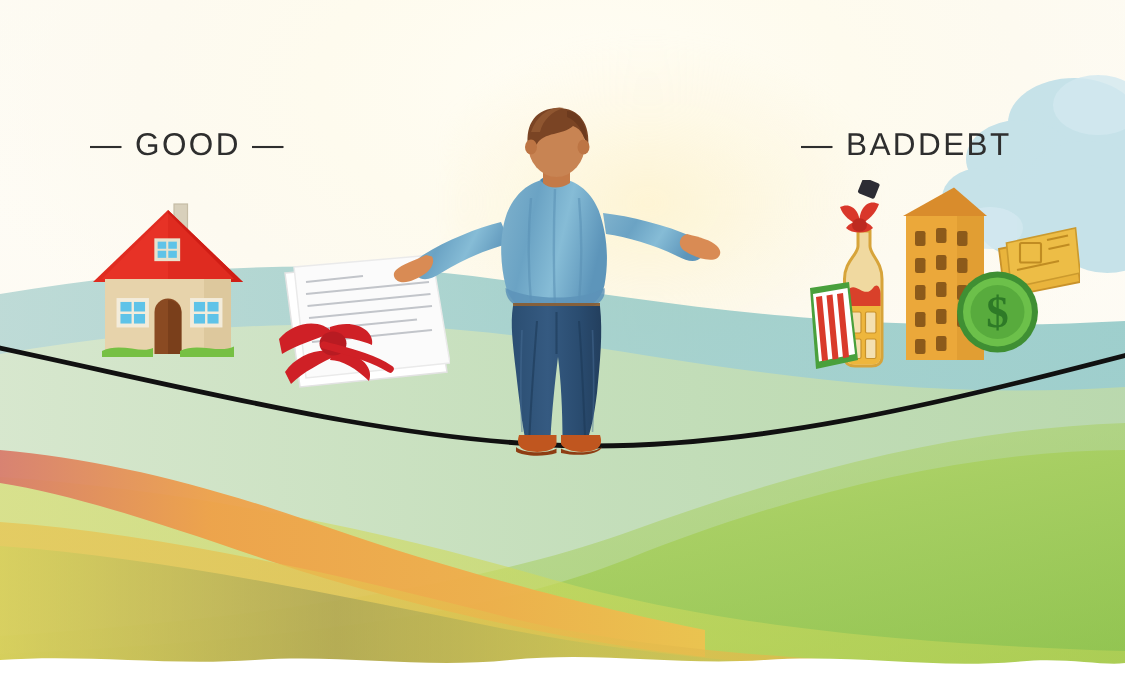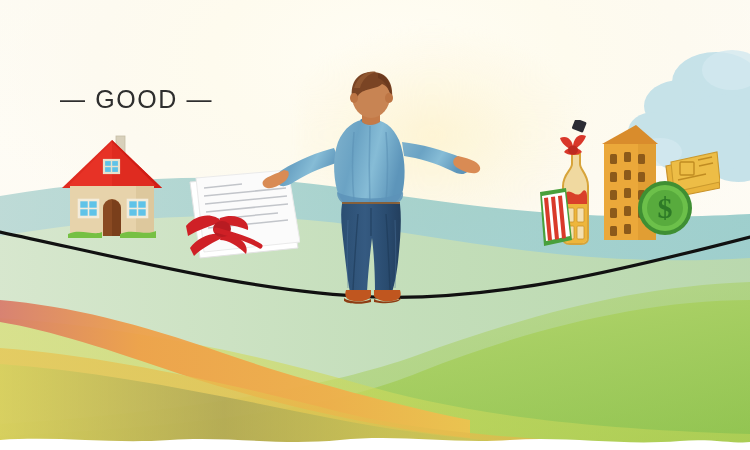--- a/index.html
+++ b/index.html
@@ -31,21 +31,21 @@
   
   .hills{position:absolute;left:0;top:0;width:750px;height:450px;}
 
   
   .rope{position:absolute;left:0;top:0;width:750px;height:450px;pointer-events:none;}
 
   
   .label{
     position:absolute;
     font-family:"Liberation Sans", sans-serif;
-    font-size:25px;
+    font-size:21px;
     letter-spacing:1.6px;
     color:#2e2e2e;
     white-space:nowrap;
     font-weight:400;
   }
   #label-good{left:60px;top:85px;}
   #label-bad{left:534px;top:85px;}
 
   
   .art{position:absolute;}
@@ -329,14 +329,15 @@
       <path d="M133,150 C134,176 134,200 133,218"></path>
     </g>
 
     <path d="M84,220 C82,226 84,230 92,231 C100,232 108,230 109,226 L109,220 Z" fill="#c0561f"></path>
     <path d="M112,220 L112,226 C114,230 122,232 130,231 C138,230 140,226 138,220 Z" fill="#c0561f"></path>
     <path d="M82,228 C86,232 102,233 109,229 L109,232 C100,235 86,234 82,231 Z" fill="#8e3d13"></path>
     <path d="M112,229 C119,233 135,232 139,228 C139,232 126,235 112,232 Z" fill="#8e3d13"></path>
   </svg>
 
   <div class="label" id="label-good">— GOOD —</div>
+  <div class="label" id="label-bad">— BADDEBT</div>
 
 </div>
 
 </body></html>

